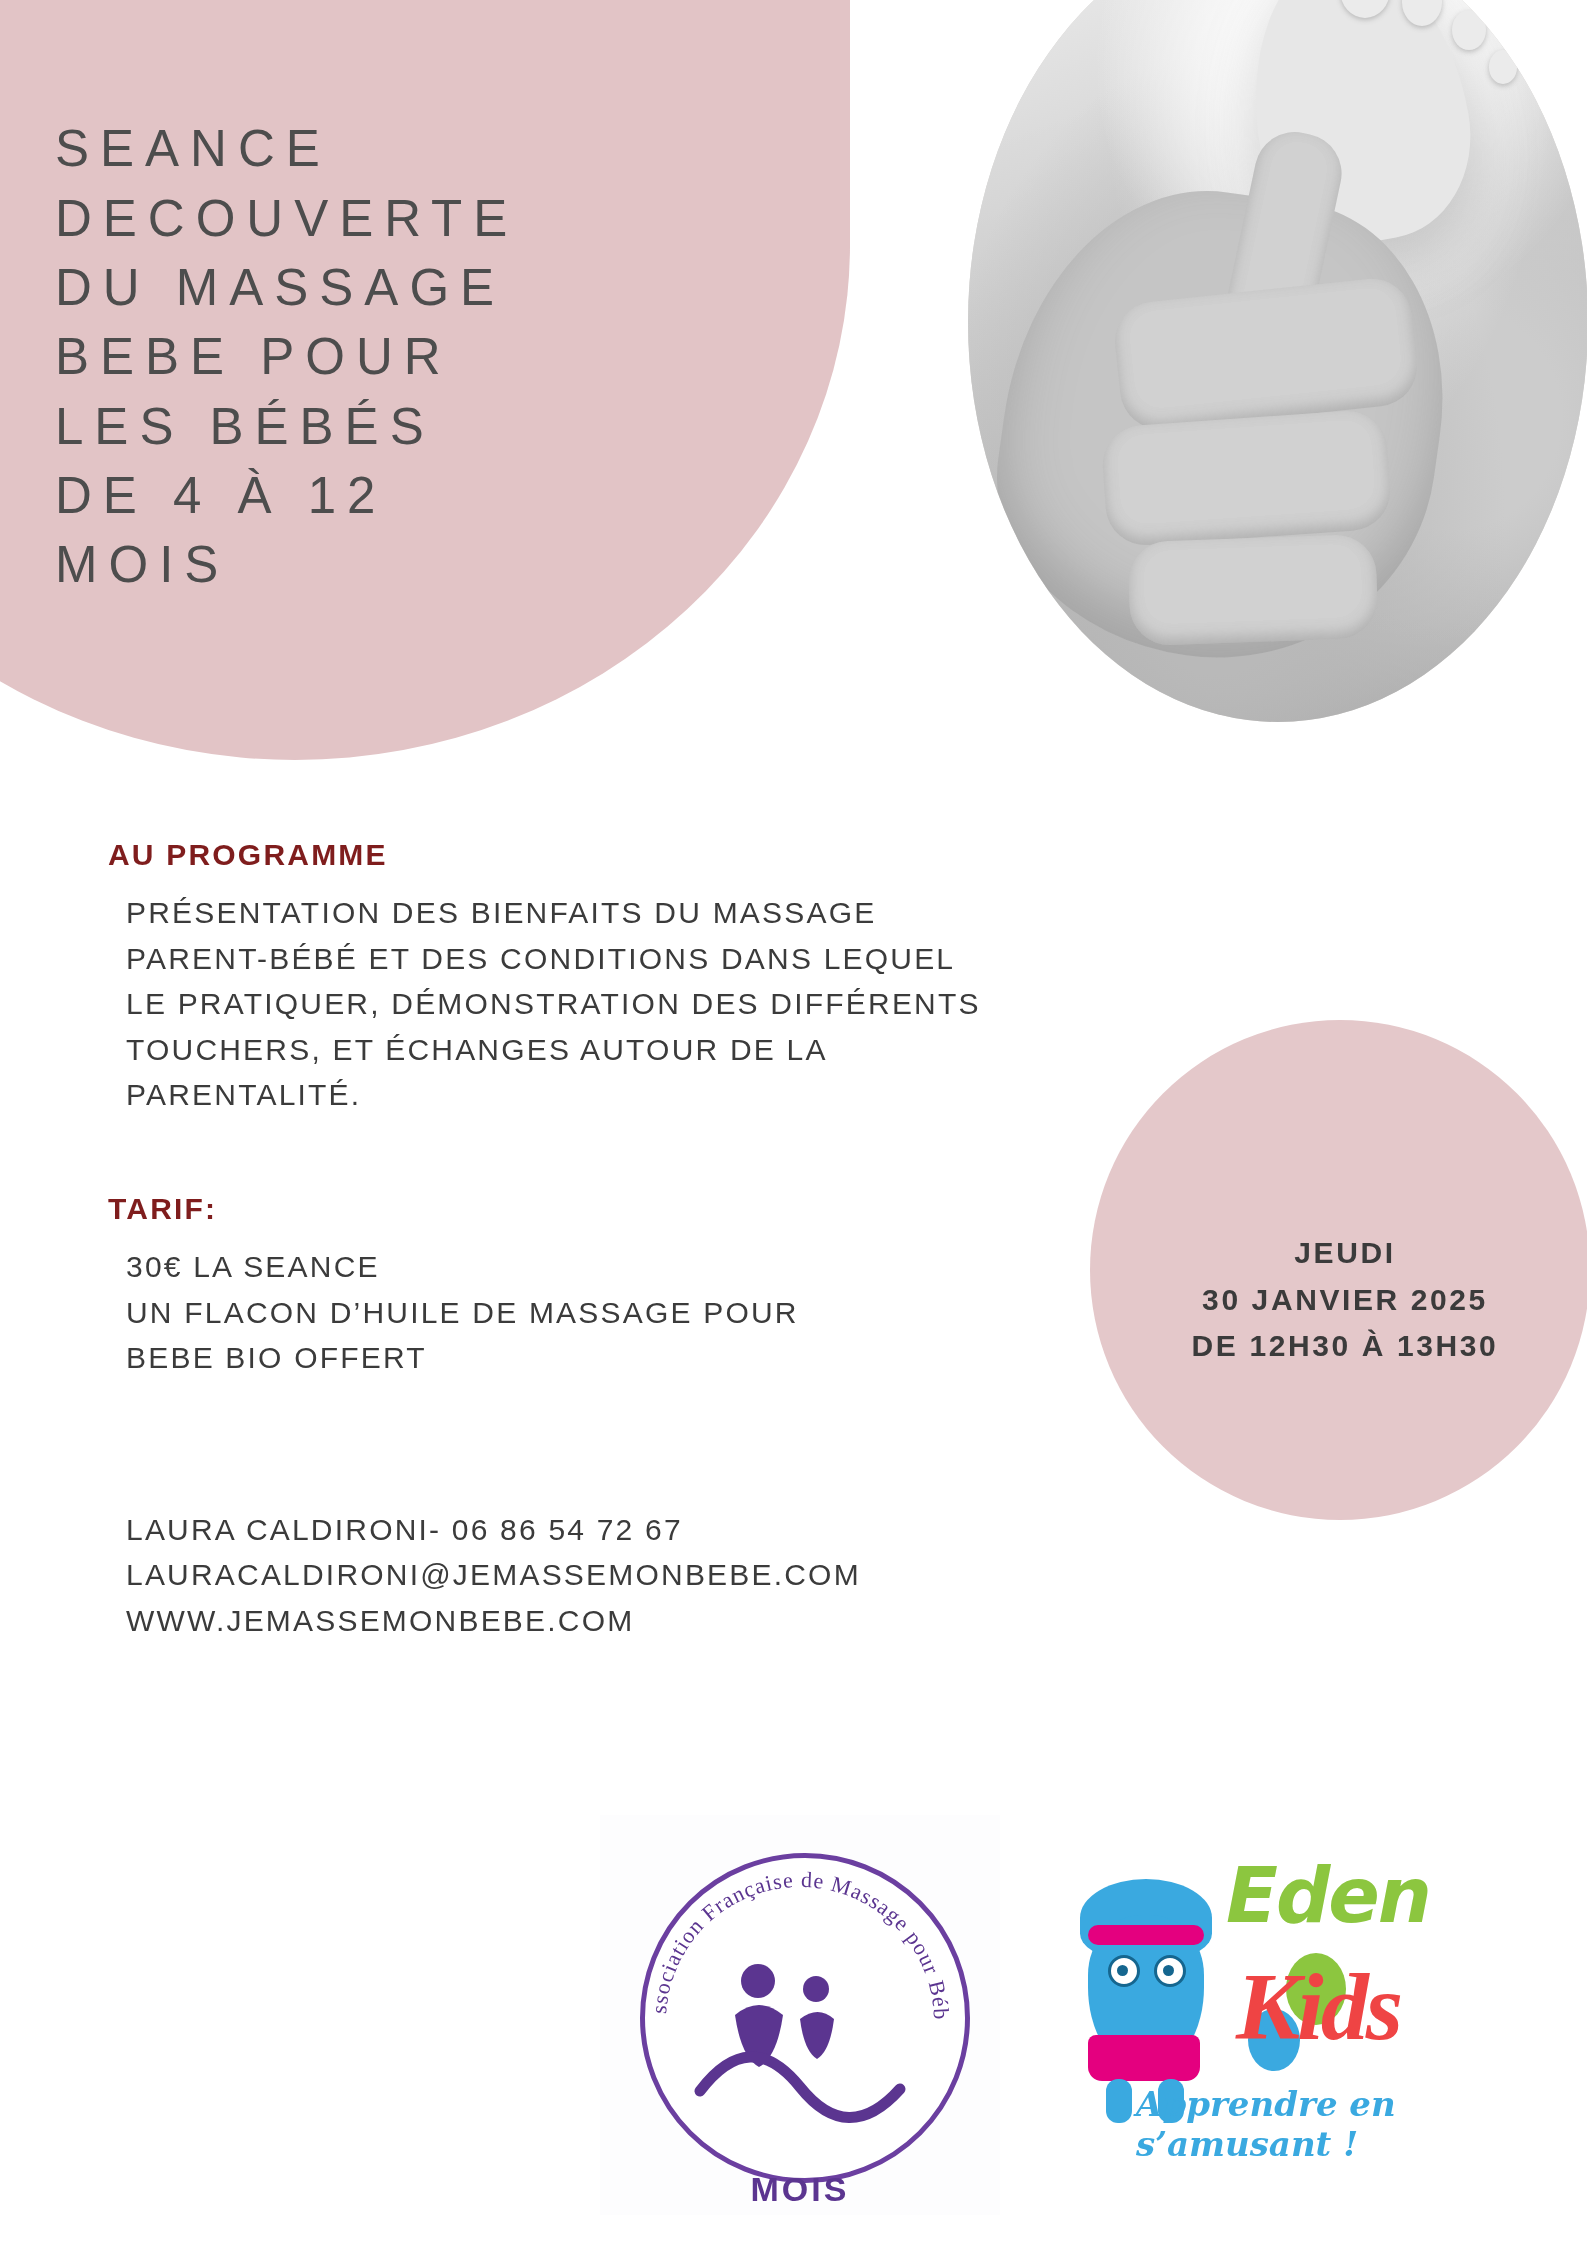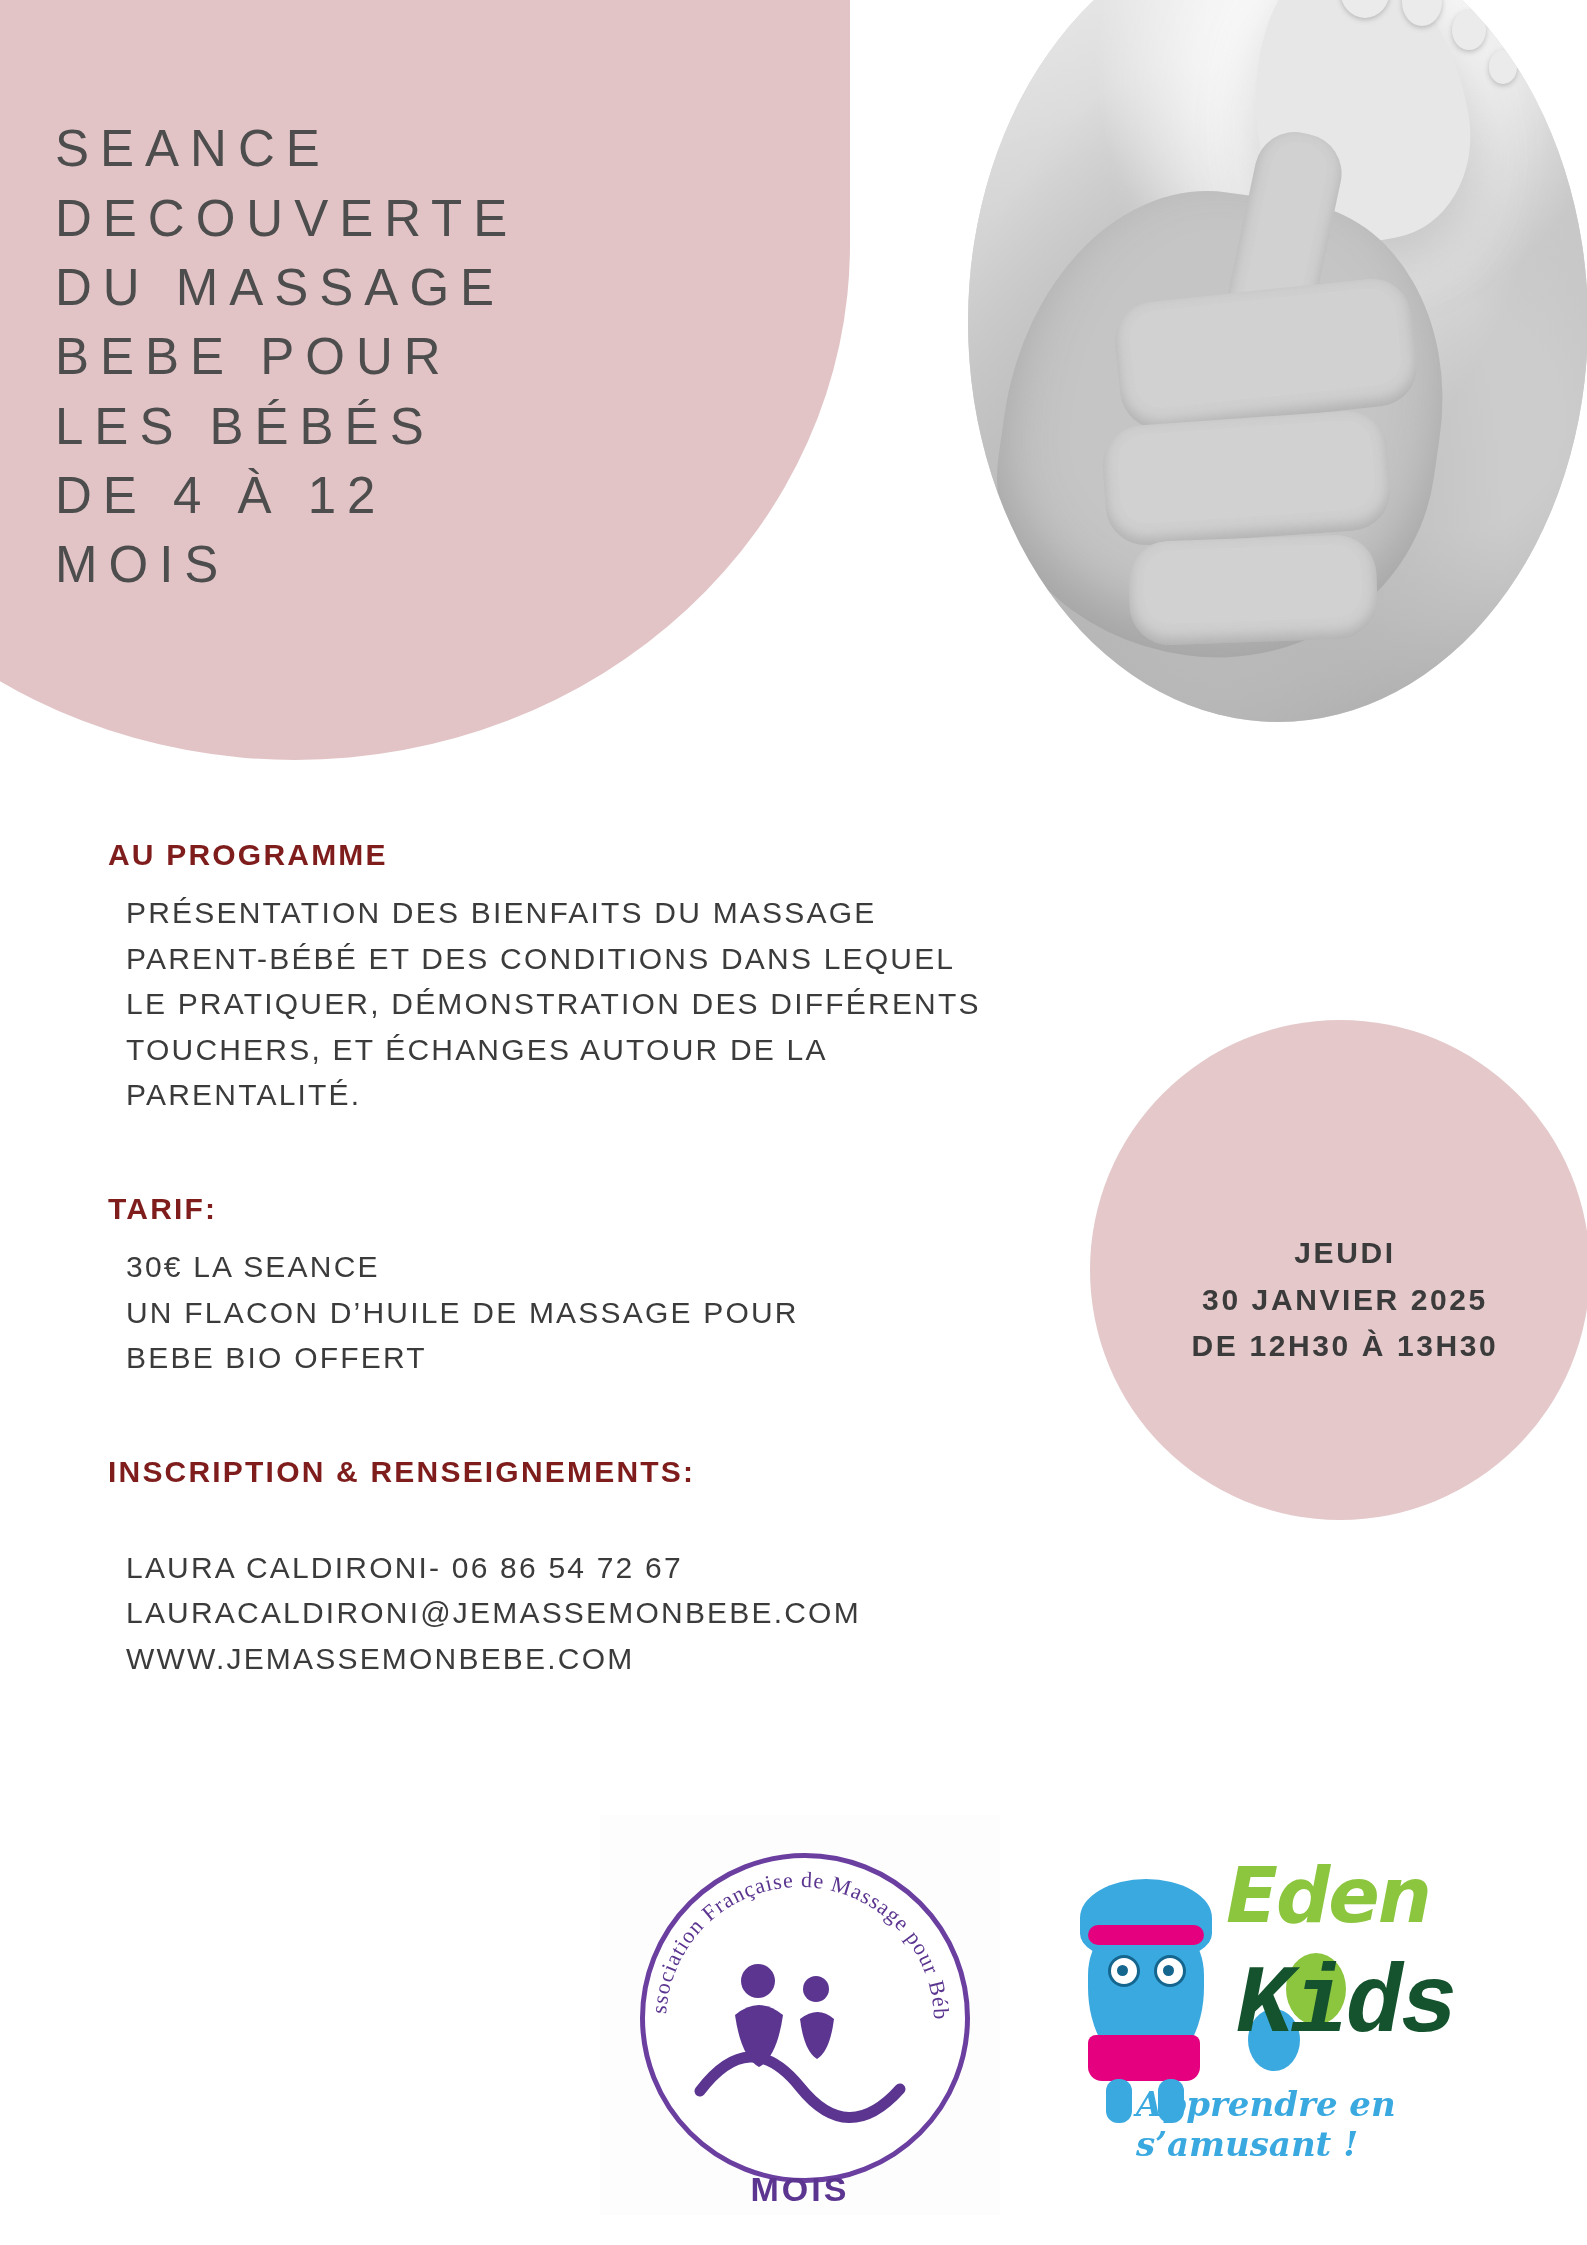--- a/index.html
+++ b/index.html
@@ -316,25 +316,25 @@
     font-size: 76px;
     font-weight: bold;
     font-style: italic;
     color: #8cc63f;
     letter-spacing: -2px;
   }
   .kids-word {
     position: absolute;
     left: 196px;
     top: 118px;
-    font-family: Liberation Mono, monospace;
+    font-family: Liberation Serif, serif;
     font-size: 96px;
     font-weight: bold;
     font-style: italic;
-    color: #14532d;
+    color: #ef4444;
     letter-spacing: -3px;
   }
   .eden-tag {
     position: absolute;
     left: 96px;
     top: 251px;
     font-family: "DejaVu Serif", serif;
     font-style: italic;
     font-size: 34px;
     font-weight: bold;
@@ -390,21 +390,20 @@
 
   <div class="gap-lg"></div>
 
   <div class="heading">TARIF:</div>
   <p class="para">30€ LA SEANCE
 UN FLACON D’HUILE DE MASSAGE POUR
 BEBE BIO OFFERT</p>
 
   <div class="gap-lg"></div>
 
-  <div class="heading">INSCRIPTION &amp; RENSEIGNEMENTS:</div>
 
   <div class="gap-sm"></div>
 
   <p class="para">LAURA CALDIRONI- 06 86 54 72 67
 LAURACALDIRONI@JEMASSEMONBEBE.COM
 WWW.JEMASSEMONBEBE.COM</p>
 </div>
 
 <div class="logo-row">
 

